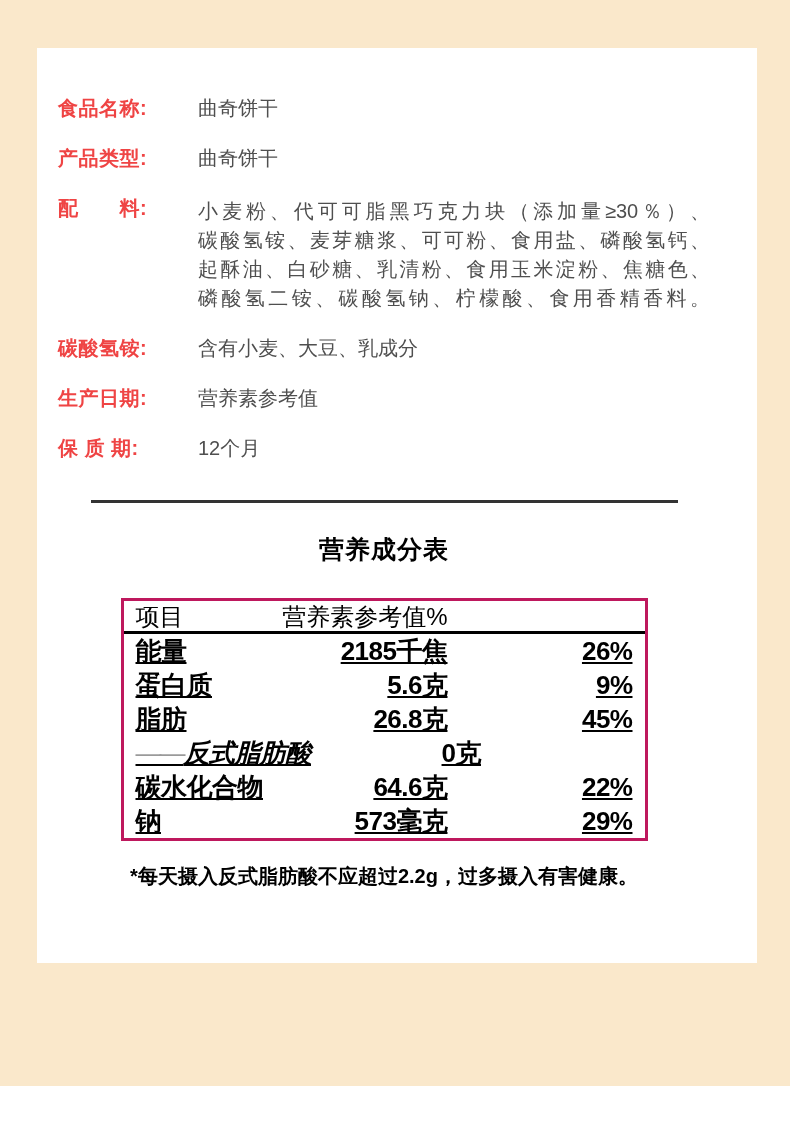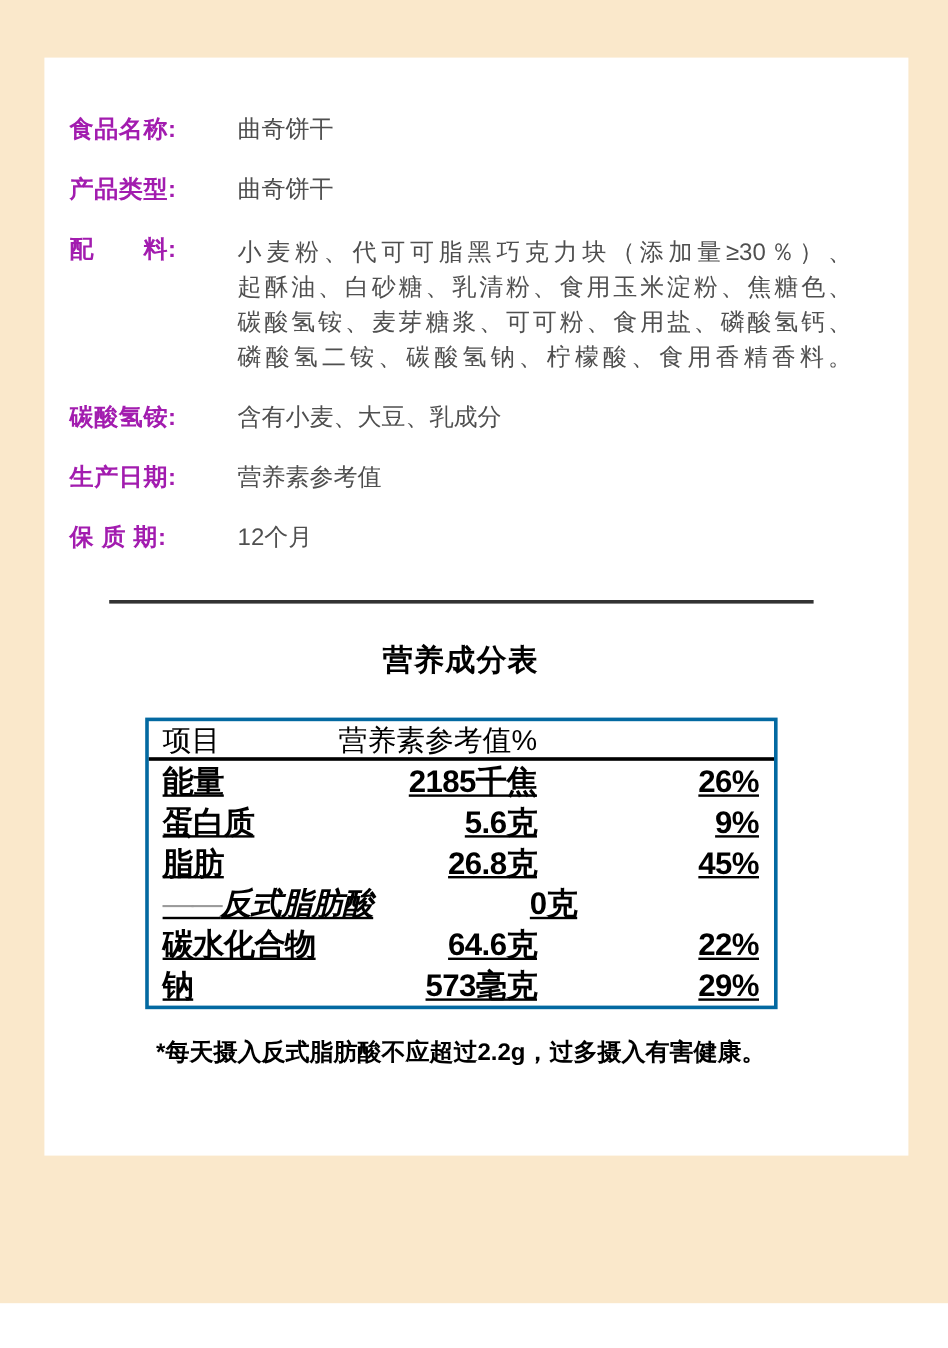--- a/index.html
+++ b/index.html
@@ -5,35 +5,35 @@
   * { margin:0; padding:0; box-sizing:border-box; }
   html,body { width:790px; height:1123px; background:#ffffff; overflow:hidden;
               font-family:"Liberation Sans","DejaVu Sans",sans-serif; }
   .cream-bg { position:absolute; left:0; top:0; width:790px; height:1086px;
               background:#FAE8CB; }
   .panel { position:absolute; left:37px; top:48px; width:720px; height:915px;
            background:#ffffff; padding:49px 47px 0 21px; }
 
   
   .info-row { display:flex; font-size:20px; line-height:22px; margin-bottom:28px; }
-  .info-label { width:140px; flex:0 0 140px; font-weight:bold; color:#a21caf;
+  .info-label { width:140px; flex:0 0 140px; font-weight:bold; color:#ef4444;
                 white-space:pre; letter-spacing:0.5px; }
   .info-value { flex:1; color:#4f4f4f; }
   .info-row.ingredients { margin-bottom:24px; }
   .ing-line { text-align:justify; text-align-last:justify; line-height:29px;
               color:#4f4f4f; }
   .ing-line.last { text-align-last:justify; }
 
   
   .divider { width:587px; height:3px; background:#333333; margin:41px auto 0 auto; }
 
   
   .n-title { text-align:center; font-size:25px; font-weight:bold; color:#000;
              margin-top:30px; letter-spacing:1px; }
-  .ntable { width:527px; margin:32px auto 0 auto; border:3px solid #0369a1; }
+  .ntable { width:527px; margin:32px auto 0 auto; border:3px solid #be185d; }
   .nrow { display:grid; grid-template-columns:1fr 170px 185px; padding:0 12px;
           align-items:center; }
   .nrow.header { height:33px; font-size:24px; font-weight:normal; color:#000;
                  border-bottom:3px solid #000; }
   .nrow.body { height:34px; font-size:26px; font-weight:bold; color:#000;
                letter-spacing:-0.5px;text-decoration:underline; }
   .cell-item { text-align:left; white-space:nowrap; }
   .cell-val, .cell-nrv { text-align:right; white-space:nowrap; }
   .dash { color:#9a9a9a; font-weight:normal; letter-spacing:-2px; }
   .transfat-name { font-style:italic; }
@@ -55,22 +55,22 @@
 
   <div class="info-row">
     <div class="info-label">产品类型:</div>
     <div class="info-value">曲奇饼干</div>
   </div>
 
   <div class="info-row ingredients">
     <div class="info-label">配　　料:</div>
     <div class="info-value">
       <div class="ing-line">小麦粉、代可可脂黑巧克力块（添加量≥30％）、</div>
+      <div class="ing-line">碳酸氢铵、麦芽糖浆、可可粉、食用盐、磷酸氢钙、</div>
       <div class="ing-line">起酥油、白砂糖、乳清粉、食用玉米淀粉、焦糖色、</div>
-      <div class="ing-line">碳酸氢铵、麦芽糖浆、可可粉、食用盐、磷酸氢钙、</div>
       <div class="ing-line last">磷酸氢二铵、碳酸氢钠、柠檬酸、食用香精香料。</div>
     </div>
   </div>
 
   <div class="info-row">
     <div class="info-label">碳酸氢铵:</div>
     <div class="info-value">含有小麦、大豆、乳成分</div>
   </div>
 
   <div class="info-row">

